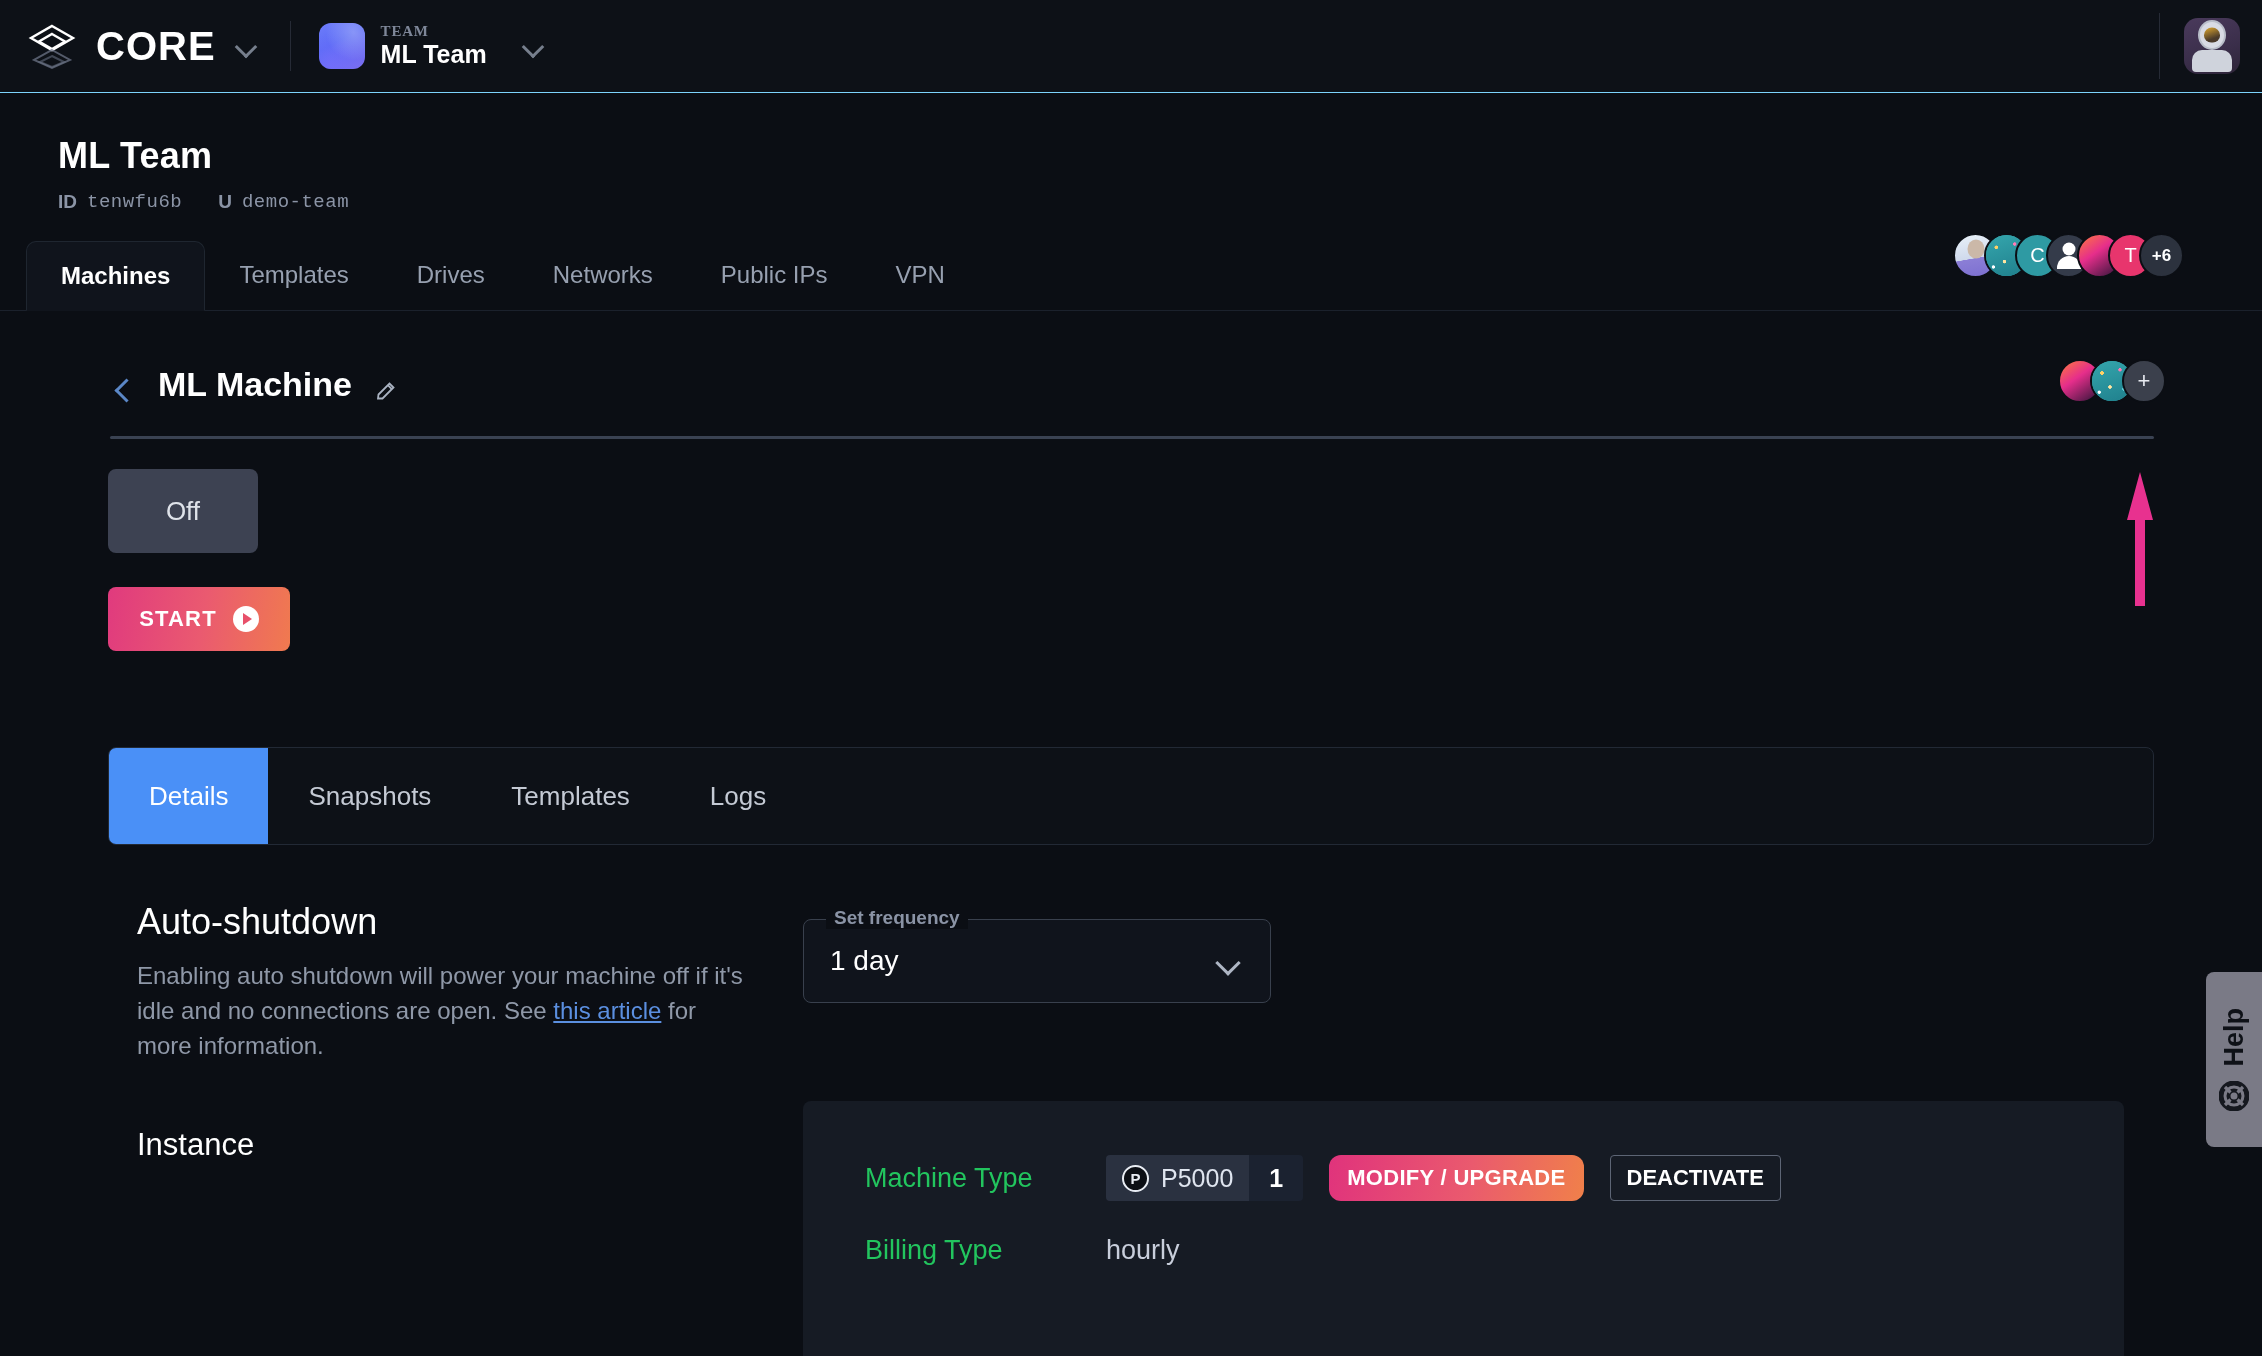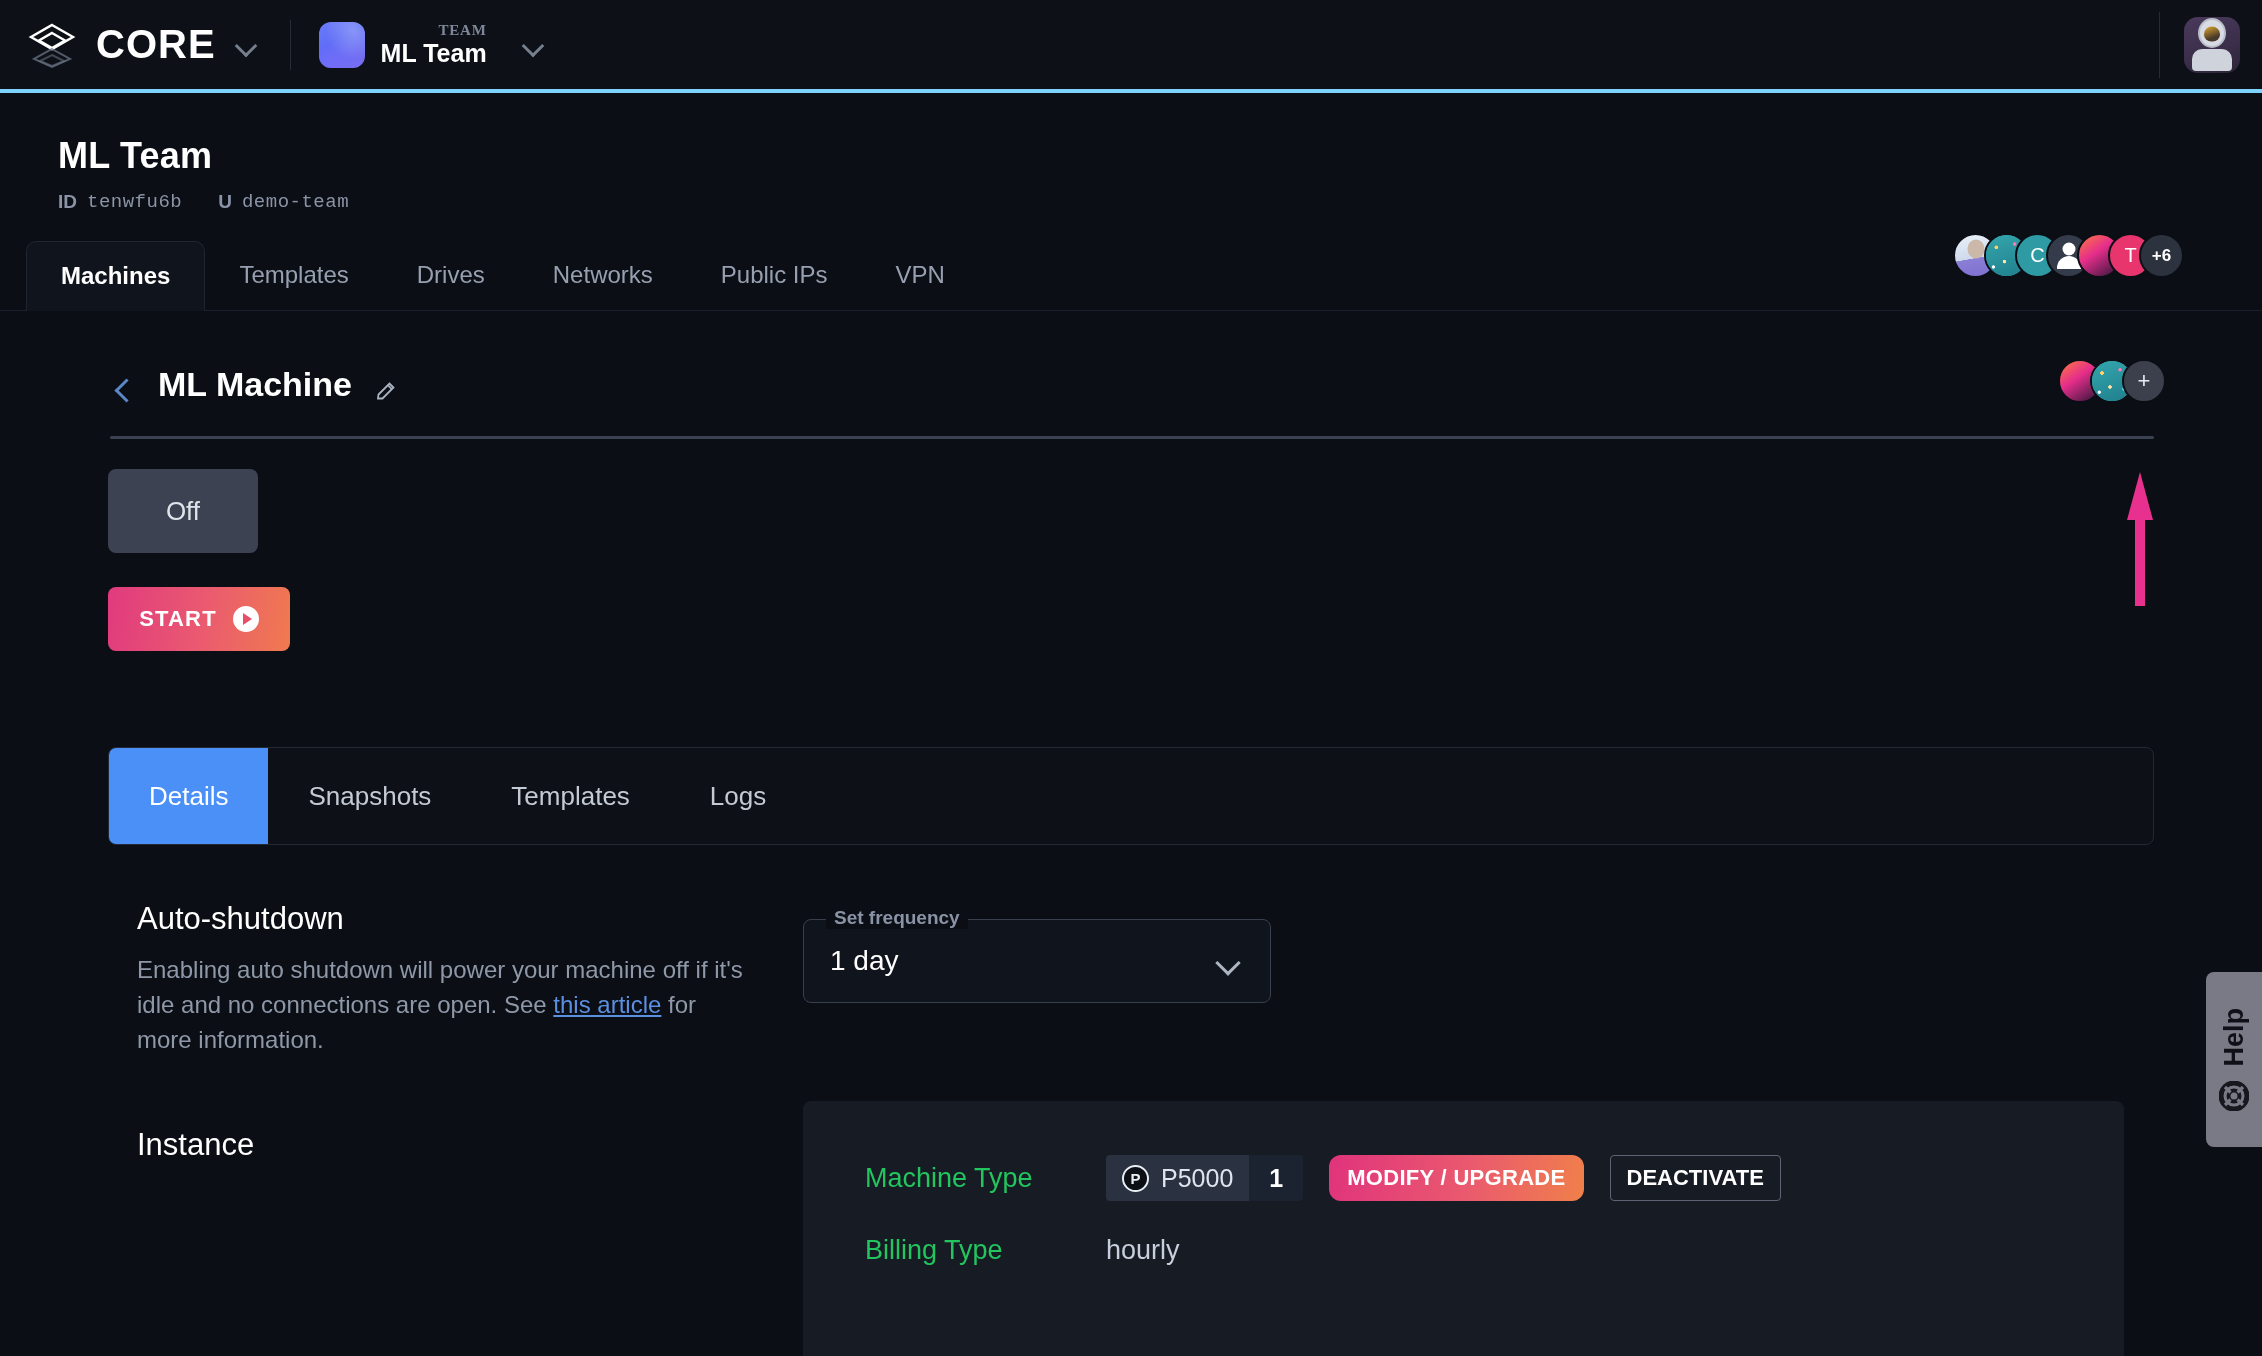--- a/index.html
+++ b/index.html
@@ -9,23 +9,22 @@
     font-family: "Liberation Sans", sans-serif;
     overflow: hidden;
   }
   body { position: relative; }
 
   
   .topbar {
     height: 93px; width: 100%;
     background: #0d1117;
     display: flex; align-items: center;
-    border-bottom: 4px solid #7dd3fc;
+    border-bottom: 1px solid #7dd3fc;
     position: relative;
-    text-align: right;
   }
   .brand { display: flex; align-items: center; padding-left: 26px; gap: 18px; }
   .logo-mark { width: 52px; height: 52px; }
   .brand-name {
     color: #ffffff; font-size: 40px; font-weight: 700; letter-spacing: 1px;
   }
   .chev {
     width: 26px; height: 26px; display: inline-block;
     position: relative; opacity: .75;
   }
@@ -206,21 +205,21 @@
   }
   .itab {
     display:flex; align-items:center; padding: 0 40px;
     color:#c4cad4; font-size:26px; cursor:pointer;
   }
   .itab.active { background:#4a90f7; color:#ffffff; }
 
   
   .details { position:relative; margin-top: 56px; }
   .autoshut { position:absolute; left:137px; top:0; width: 610px; }
-  .sec-title { color:#ffffff; font-size:31px; font-weight:400; }
+  .sec-title { color:#ffffff; font-size:36px; font-weight:400; }
   .sec-desc {
     margin-top: 16px; color:#8f98a8; font-size:24px; line-height: 1.45;
   }
   .link { color:#5b8fe0; }
   .instance-title { position:absolute; left:137px; top: 226px; color:#fff; font-size:31px; }
 
   .freq-field {
     position:absolute; left: 803px; top: 18px;
     width: 468px; height: 84px;
     border:1px solid #39404d; border-radius:8px;

